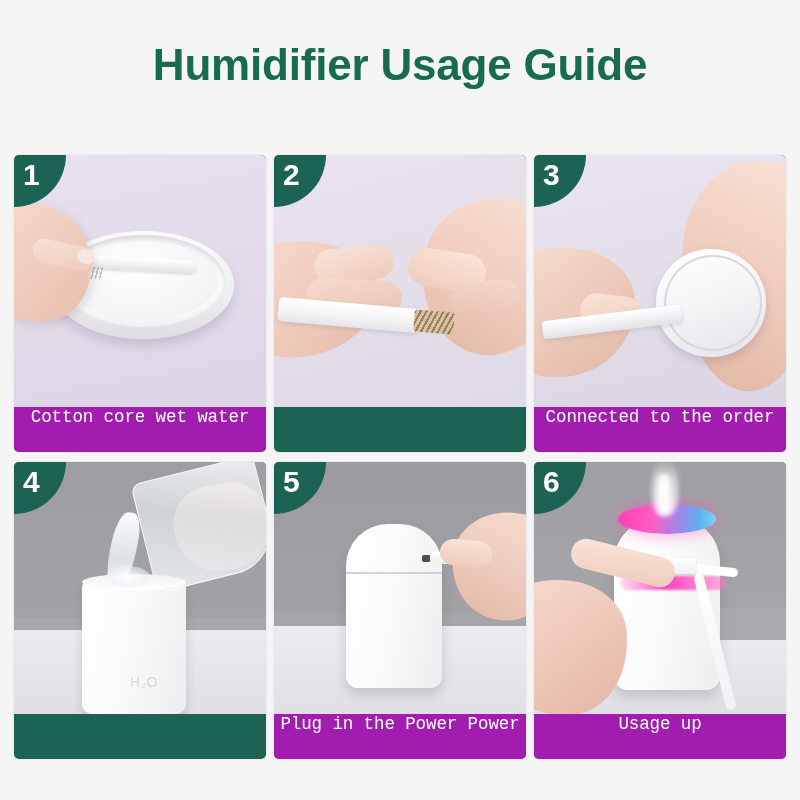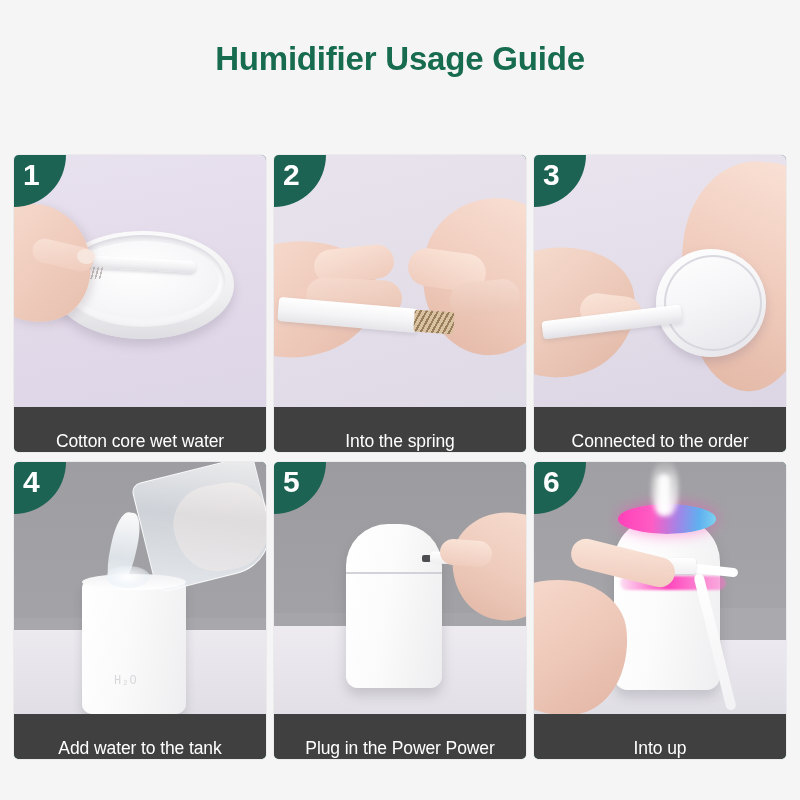--- a/index.html
+++ b/index.html
@@ -19,21 +19,21 @@
     height: 800px;
     background: #f5f5f5;
   }
 
   
   .header {
     padding-top: 42px;
     text-align: center;
   }
   .title {
-    font-size: 33px;
+    font-size: 44px;
     font-weight: bold;
     color: #176b4e;
     letter-spacing: -0.2px;
     line-height: 1.05;
     margin: 0;
   }
   .subtitle {
     margin: 14px 0 0 0;
     font-size: 17px;
     color: #39544a;
@@ -89,25 +89,26 @@
     line-height: 1;
     margin: 5px 0 0 9px;
   }
 
   .caption {
     position: absolute;
     left: 0;
     bottom: 0;
     width: 252px;
     height: 45px;
-    background: #404040;
+    background: #a21caf;
     display: flex;
-    align-items: flex-end;
+    align-items: flex-start;
     justify-content: center;
     z-index: 5;
+    font-family: Liberation Mono, monospace;
   }
   .caption span {
     color: #ffffff;
     font-size: 17.5px;
     font-weight: 500;
     white-space: nowrap;
     letter-spacing: -0.1px;
   }
 
   
@@ -267,23 +268,22 @@
     z-index:3;
   }
   .p4-tank-lip {
     position:absolute; left:68px; top:112px; width:104px; height:16px;
     border-radius:50%;
     background: linear-gradient(180deg,#f1f1f3 0%, #ffffff 100%);
     z-index:4;
   }
   .p4-h2o {
     position:absolute; left:100px; top:212px; width:44px;
-    color:#d8d8dc; font-size:12px; text-align:left; z-index:5;
+    color:#d8d8dc; font-size:14px; text-align:right; z-index:5;
     letter-spacing:0.5px;
-    font-family:Liberation Mono, monospace;
   }
   .p4-glass {
     position:absolute; left:128px; top:6px; width:124px; height:110px;
     background: linear-gradient(200deg, rgba(255,255,255,0.82) 0%, rgba(226,232,238,0.70) 45%, rgba(240,244,248,0.85) 100%);
     border-radius: 10px 6px 44px 12px;
     border:1px solid rgba(255,255,255,0.8);
     transform: rotate(-14deg);
     z-index:4;
   }
   .p4-glasshand {
@@ -451,23 +451,20 @@
           <div class="p2-fingL2"></div>
           <div class="p2-wick"></div>
           <div class="p2-spring"></div>
           <div class="p2-fingR1"></div>
           <div class="p2-fingR2"></div>
         </div>
       </div>
       <div class="badge">
         <span>2</span>
       </div>
-      <div class="caption">
-        <span>Into the spring</span>
-      </div>
     </div>
 
     <div class="panel">
       <div class="photo bg-lav3">
         <div class="scene">
           <div class="p3-handR"></div>
           <div class="p3-handL"></div>
           <div class="p3-cover"></div>
           <div class="p3-cover-ring"></div>
           <div class="p3-fingL"></div>
@@ -490,23 +487,20 @@
           <div class="p4-glass"></div>
           <div class="p4-tank"></div>
           <div class="p4-tank-lip"></div>
           <div class="p4-stream"></div>
           <div class="p4-splash"></div>
           <div class="p4-h2o">H₂O</div>
         </div>
       </div>
       <div class="badge">
         <span>4</span>
-      </div>
-      <div class="caption">
-        <span>Add water to the tank</span>
       </div>
     </div>
 
     <div class="panel">
       <div class="photo bg-gray5">
         <div class="scene">
           <div class="p5-table"></div>
           <div class="p5-body"></div>
           <div class="p5-seam"></div>
           <div class="p5-port"></div>
@@ -536,18 +530,18 @@
           <div class="p6-cord2"></div>
           <div class="p6-btn"></div>
           <div class="p6-hand"></div>
           <div class="p6-finger"></div>
         </div>
       </div>
       <div class="badge">
         <span>6</span>
       </div>
       <div class="caption">
-        <span>Into up</span>
+        <span>Usage up</span>
       </div>
     </div>
 
   </div>
 </div>
 
 </body></html>

